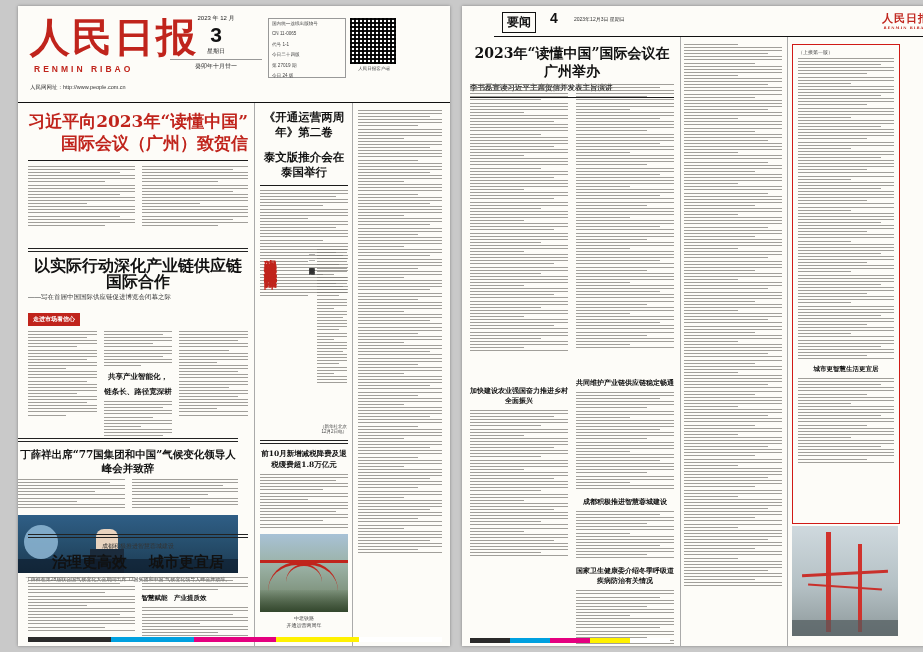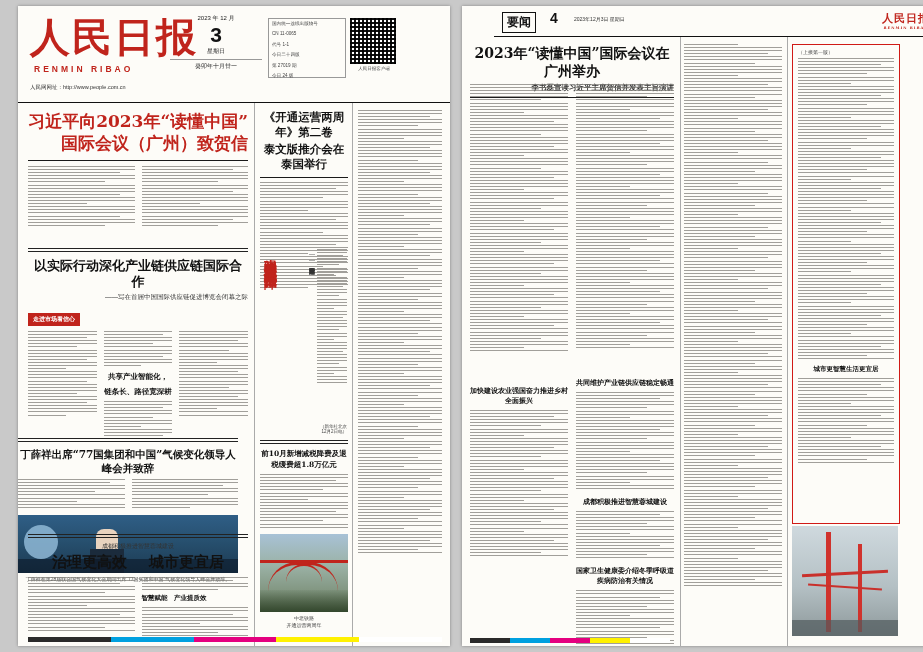--- a/index.html
+++ b/index.html
@@ -30,21 +30,21 @@
   .mh-box div{font-size:4.6px;color:#444;padding:2px 3px;line-height:6.4px;}
   .mh-qr{position:absolute;left:332px;top:12px;width:46px;height:46px;background:
      repeating-linear-gradient(0deg,#111 0 2px,#fff 2px 4px),
      repeating-linear-gradient(90deg,#111 0 2px,transparent 2px 4px);
      background-blend-mode:multiply;}
   .mh-qrcap{position:absolute;left:330px;top:60px;width:52px;text-align:center;font-size:4.5px;color:#444;}
 
   
   .hl-red{color:#c0241c;font-family:"DejaVu Serif",serif;font-weight:700;}
   .hl-blk{color:#111;font-family:"DejaVu Serif",serif;font-weight:700;}
-  .sub{font-size:6.5px;color:#333;text-align:right;}
+  .sub{font-size:6.5px;color:#333;text-align:left;}
 
   
   .cap{font-size:5px;color:#444;text-align:center;line-height:7px;}
 
   
   .photo{position:relative;overflow:hidden;background:#ccc;}
   .redbox{border:1.6px solid #d01a16;}
 
   
   .rp-head{position:relative;height:30px;border-bottom:1px solid #111;}
@@ -142,21 +142,21 @@
             <i></i>
             <i class="s3"></i>
             <i></i>
             <i class="s"></i>
         </div>
       </div>
     </div>
 
     <div style="position:absolute;left:10px;top:242px;width:220px;">
       <div class="hr2" style="margin-bottom:6px;"></div>
-      <div class="hl-blk" style="font-size:13px;line-height:16px;text-align:center;">以实际行动深化产业链供应链国际合作</div>
+      <div class="hl-blk" style="font-size:16px;line-height:16px;text-align:center;">以实际行动深化产业链供应链国际合作</div>
       <div class="sub" style="margin-top:3px;">——写在首届中国国际供应链促进博览会闭幕之际</div>
       <div style="margin-top:5px;">
         <span class="badge" style="background:#c0241c;font-size:6px;">走进市场看信心</span>
       </div>
       <div style="display:flex;gap:7px;margin-top:5px;">
         <div class="col fake" style="width:33%;">
           <i></i>
             <i></i>
             <i class="s3"></i>
             <i></i>
@@ -340,21 +340,21 @@
               <i></i>
               <i></i>
               <i class="s3"></i>
             </div>
         </div>
       </div>
     </div>
 
     <div style="position:absolute;left:242px;top:104px;width:88px;">
       <div class="hl-blk" style="font-size:11.5px;line-height:15px;text-align:center;">《开通运营两周年》第二卷</div>
-      <div class="hl-blk" style="font-size:11.5px;line-height:15px;text-align:center;margin-top:2px;">泰文版推介会在泰国举行</div>
+      <div class="hl-blk" style="font-size:11.5px;line-height:15px;text-align:center;margin-top:10px;">泰文版推介会在泰国举行</div>
       <div class="rule" style="margin:5px 0 4px;"></div>
       <div class="fake">
         <i></i>
           <i></i>
           <i class="s3"></i>
           <i></i>
           <i></i>
           <i class="s"></i>
           <i></i>
           <i></i>

